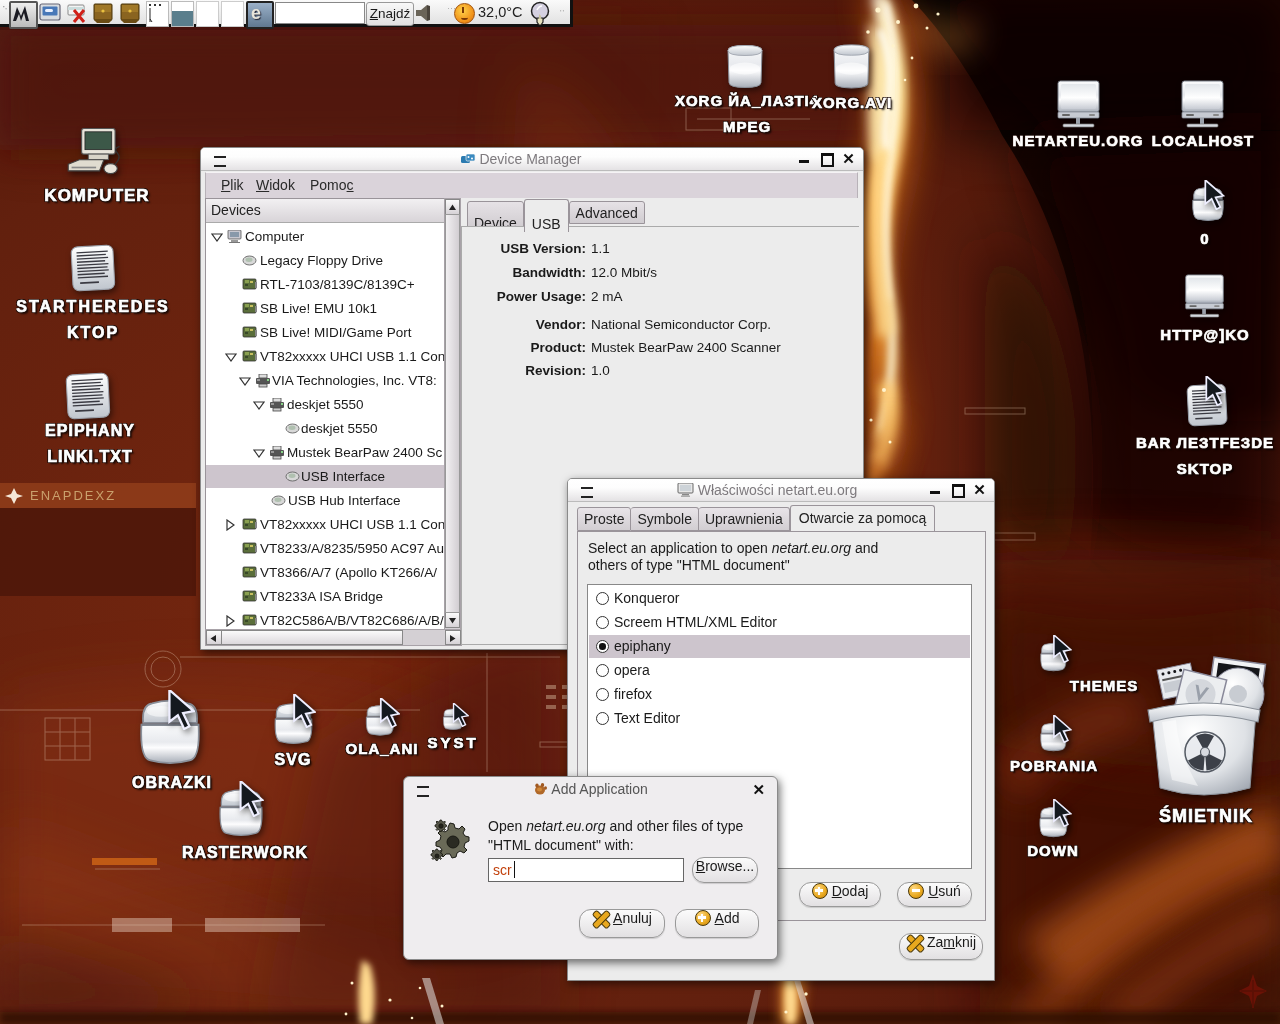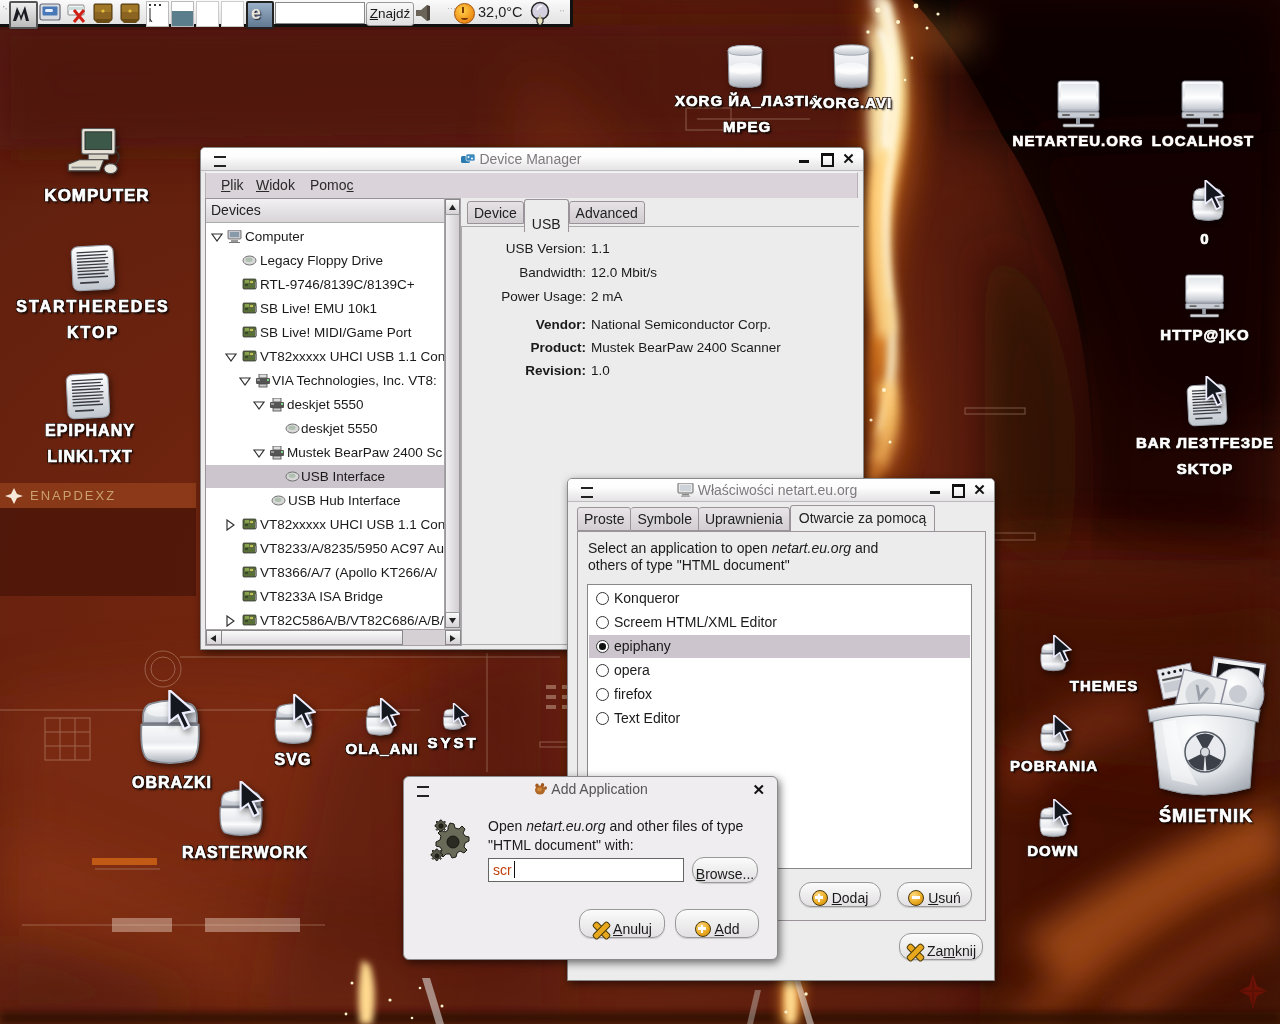--- a/index.html
+++ b/index.html
@@ -16,21 +16,21 @@
 .tbtn{width:13px;height:13px;position:relative}
 .mini:after{content:"";position:absolute;left:1px;bottom:2px;width:10px;height:3px;background:#111}
 .maxi:after{content:"";position:absolute;left:1px;top:1px;width:9px;height:9px;border:2px solid #111;border-top-width:3px}
 .clos{font-size:15px;font-weight:700;line-height:13px;text-align:center}
 
 .lrow{position:absolute;left:1px;width:381px;height:23px;font-size:14px;color:#1a1a1a;line-height:23px}
 .lrow .rad{position:absolute;left:7px;top:5px;width:11px;height:11px;border:1.6px solid #333;border-radius:50%;background:#fff}
 .lrow{padding-left:25px;box-sizing:border-box}
 .sel{background:#cdc5cd}
 .radon:after{content:"";position:absolute;left:2.2px;top:2.2px;width:6.6px;height:6.6px;border-radius:50%;background:#111}
-.btn{position:absolute;background:linear-gradient(#fbfbfb,#e2e0e2);border:1px solid #999;border-radius:12px;font-size:14px;color:#1a1a1a;display:flex;align-items:flex-end;justify-content:center;gap:4px;box-shadow:0 1px 1px rgba(0,0,0,.15)}
+.btn{position:absolute;background:linear-gradient(#fbfbfb,#e2e0e2);border:1px solid #999;border-radius:12px;font-size:14px;color:#1a1a1a;display:flex;align-items:flex-start;justify-content:center;gap:4px;box-shadow:0 1px 1px rgba(0,0,0,.15)}
 .oic{width:16px;height:16px;border-radius:50%;background:radial-gradient(circle at 35% 30%,#ffd983,#e8a81e 60%,#c07d10);border:1.5px solid #4a3808;position:relative;box-sizing:border-box}
 .oic.plus:after{content:"";position:absolute;left:5.2px;top:2.5px;width:2.6px;height:8px;background:#fff}
 .oic.plus:before{content:"";position:absolute;left:2.5px;top:5.2px;width:8px;height:2.6px;background:#fff}
 .oic.minus:before{content:"";position:absolute;left:2.5px;top:5.2px;width:8px;height:2.6px;background:#fff}
 .xic{width:17px;height:16px;position:relative}
 .xic:before,.xic:after{content:"";position:absolute;left:-1px;top:6px;width:19px;height:5px;border-radius:2.5px;background:#e8a81e;border:1px solid #4a3808}
 .xic:before{transform:rotate(45deg)}.xic:after{transform:rotate(-45deg)}
 body>svg{filter:drop-shadow(2px 3px 3px rgba(0,0,0,.5))}
 </style></head><body>
 <svg id="bg" width="1280" height="1024" viewBox="0 0 1280 1024">
@@ -300,21 +300,21 @@
             <ellipse cx="7" cy="4.8" rx="3.5" ry="2.2" fill="#b0c0b0"></ellipse>
           </svg></span>
         <span style="position:absolute;left:54px;top:30px;white-space:nowrap">Legacy Floppy Drive</span>
         <span style="position:absolute;left:36px;top:55px"><svg width="16" height="13" viewBox="0 0 16 13">
             <rect x="1" y="1" width="13" height="10" rx="1" fill="#5a6e3a" stroke="#333" stroke-width=".8"></rect>
             <rect x="3" y="2" width="4" height="3" fill="#8aa050"></rect>
             <rect x="8" y="3" width="3" height="2" fill="#c8c060"></rect>
             <rect x="3" y="6" width="3" height="2" fill="#384828"></rect>
             <rect x="13" y="4" width="2" height="6" fill="#888"></rect>
           </svg></span>
-        <span style="position:absolute;left:54px;top:54px;white-space:nowrap">RTL-9746/8139C/8139C+</span>
+        <span style="position:absolute;left:54px;top:54px;white-space:nowrap">RTL-7103/8139C/8139C+</span>
         <span style="position:absolute;left:36px;top:79px"><svg width="16" height="13" viewBox="0 0 16 13">
             <rect x="1" y="1" width="13" height="10" rx="1" fill="#5a6e3a" stroke="#333" stroke-width=".8"></rect>
             <rect x="3" y="2" width="4" height="3" fill="#8aa050"></rect>
             <rect x="8" y="3" width="3" height="2" fill="#c8c060"></rect>
             <rect x="3" y="6" width="3" height="2" fill="#384828"></rect>
             <rect x="13" y="4" width="2" height="6" fill="#888"></rect>
           </svg></span>
         <span style="position:absolute;left:54px;top:78px;white-space:nowrap">SB Live! EMU 10k1</span>
         <span style="position:absolute;left:36px;top:103px"><svg width="16" height="13" viewBox="0 0 16 13">
             <rect x="1" y="1" width="13" height="10" rx="1" fill="#5a6e3a" stroke="#333" stroke-width=".8"></rect>
@@ -448,26 +448,26 @@
           <path d="M3.5,6.5 L9,3 V10 Z" fill="#222"></path>
         </svg></div>
   <div style="position:absolute;right:0;top:0;width:14px;height:13px;background:linear-gradient(#fbfbfb,#d6d2d6);border:1px solid #888"><svg width="13" height="13">
           <path d="M9.5,6.5 L4,3 V10 Z" fill="#222"></path>
         </svg></div>
   <div style="position:absolute;left:15px;top:0;width:180px;height:13px;background:linear-gradient(#fafafa,#dcd8dc);border:1px solid #888"></div>
  </div>
 
  <div style="position:absolute;left:260px;top:50px;width:399px;height:447px;background:#ececec">
   <div style="position:absolute;left:6px;top:3px;height:23px;display:flex;font-size:14px;color:#222">
-   <div style="padding:3px 6px;background:linear-gradient(#e6e2e6,#d0ccd0);border:1px solid #9a949a;border-radius:3px 3px 0 0">Device</div>
+   <div style="padding:13px 6px;background:linear-gradient(#e6e2e6,#d0ccd0);border:1px solid #9a949a;border-radius:3px 3px 0 0">Device</div>
    <div style="padding:16px 7px;background:#ececec;border:1px solid #9a949a;border-bottom:none;border-radius:3px 3px 0 0;margin-top:-2px;z-index:2">USB</div>
    <div style="padding:3px 6px;background:linear-gradient(#e6e2e6,#d0ccd0);border:1px solid #9a949a;border-radius:3px 3px 0 0">Advanced</div>
   </div>
   <div style="position:absolute;left:0px;top:28px;width:397px;height:417px;border:1px solid #aaa;border-right:none;background:#ececec">
-   <div style="position:absolute;right:273px;top:10px;text-align:right;font-weight:400;font-size:13.5px;color:#1a1a1a;line-height:24px">USB Version:<br>Bandwidth:<br>Power Usage:</div>
+   <div style="position:absolute;right:273px;top:10px;text-align:right;font-weight:700;font-size:13.5px;color:#1a1a1a;line-height:24px">USB Version:<br>Bandwidth:<br>Power Usage:</div>
    <div style="position:absolute;left:129px;top:10px;font-size:13.5px;color:#1a1a1a;line-height:24px">1.1<br>12.0 Mbit/s<br>2 mA</div>
    <div style="position:absolute;right:273px;top:86px;text-align:right;font-weight:700;font-size:13.5px;color:#1a1a1a;line-height:23px">Vendor:<br>Product:<br>Revision:</div>
    <div style="position:absolute;left:129px;top:86px;font-size:13.5px;color:#1a1a1a;line-height:23px">National Semiconductor Corp.<br>Mustek BearPaw 2400 Scanner<br>1.0</div>
   </div>
  </div>
 </div>
 
 <div class="win" style="left:567px;top:478px;width:426px;height:501px">
  <div class="tbar">
   <span class="eq"></span>

